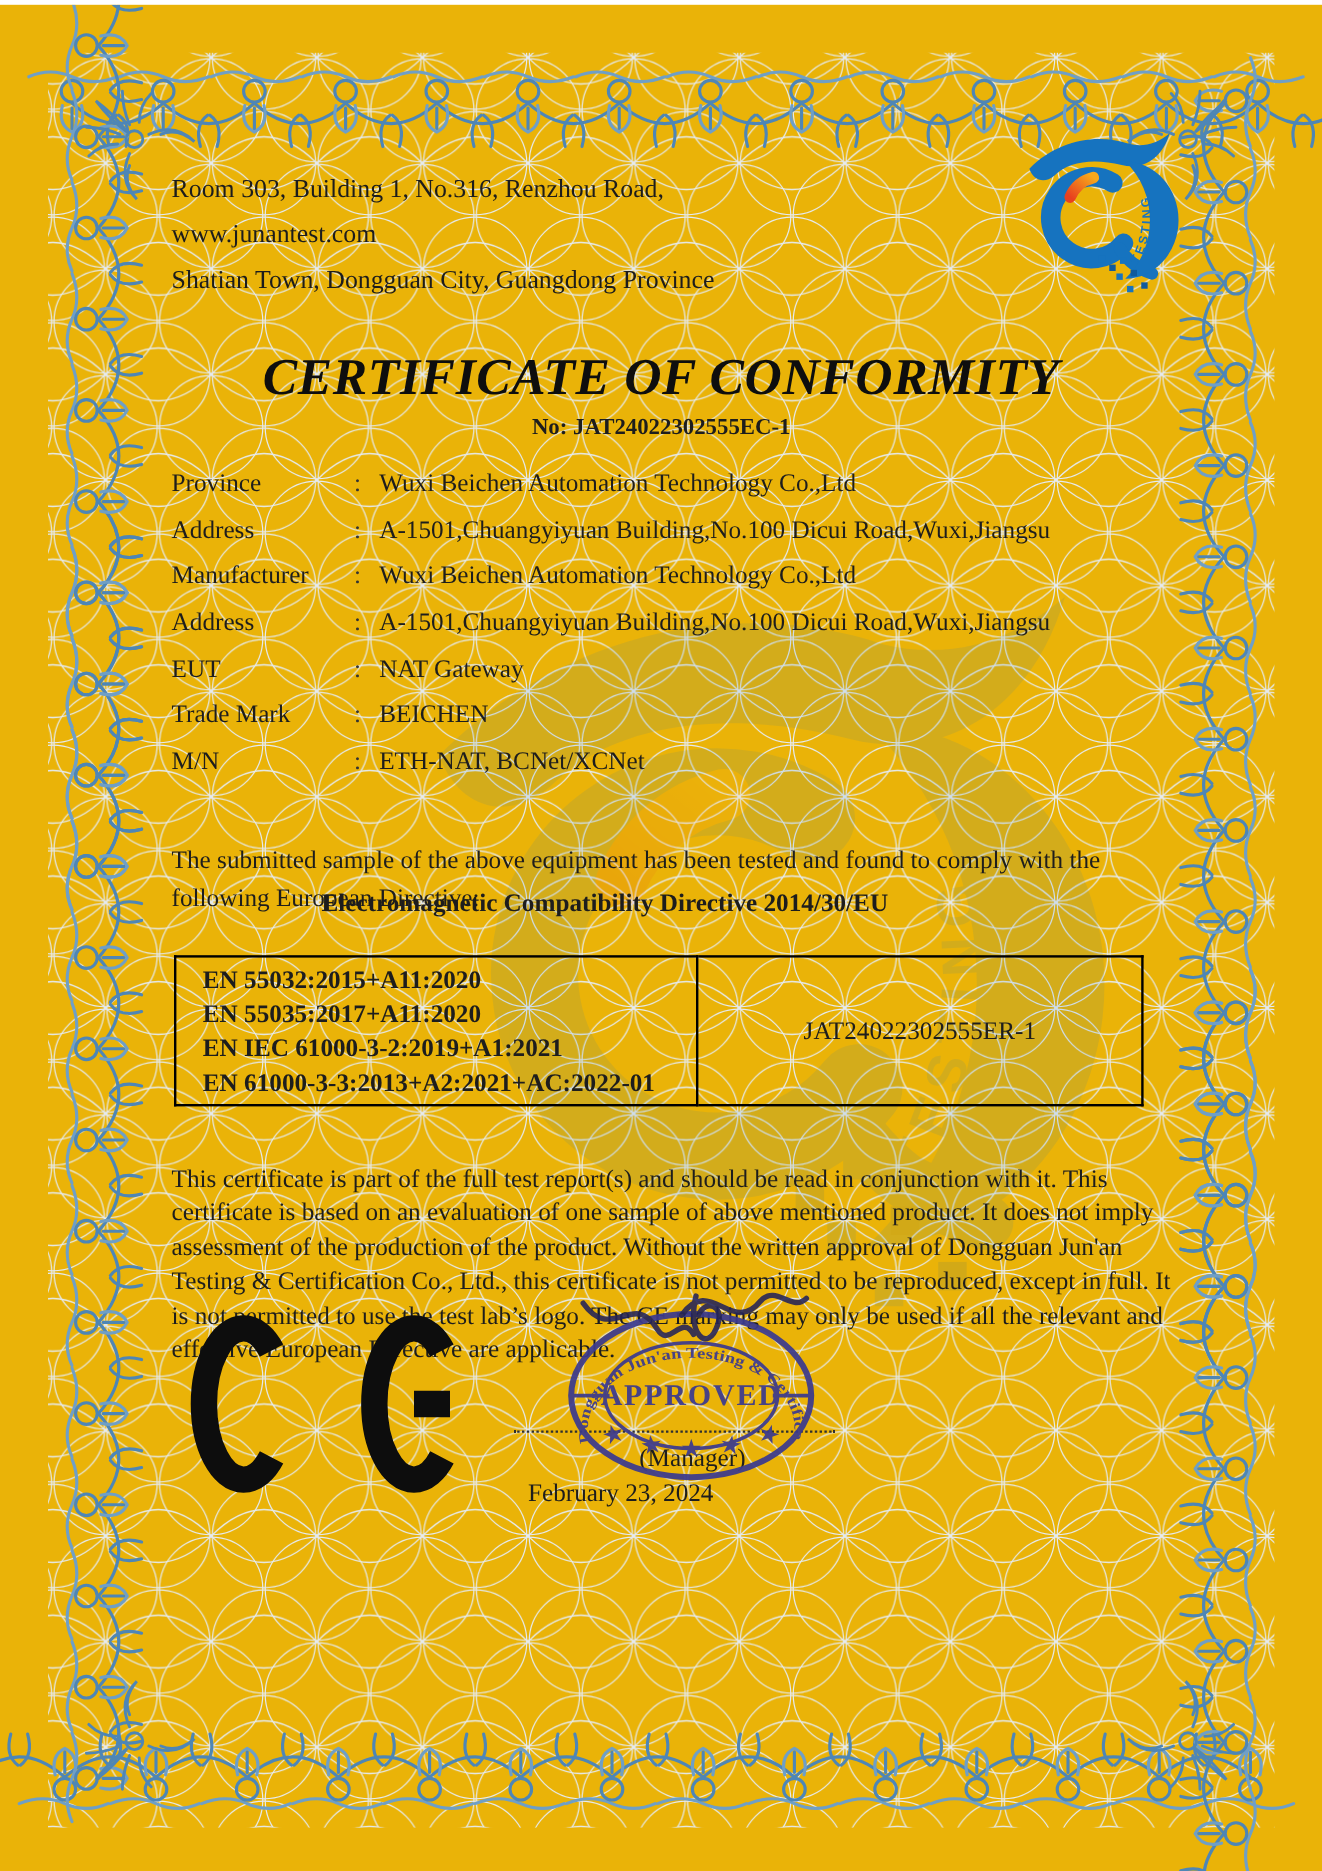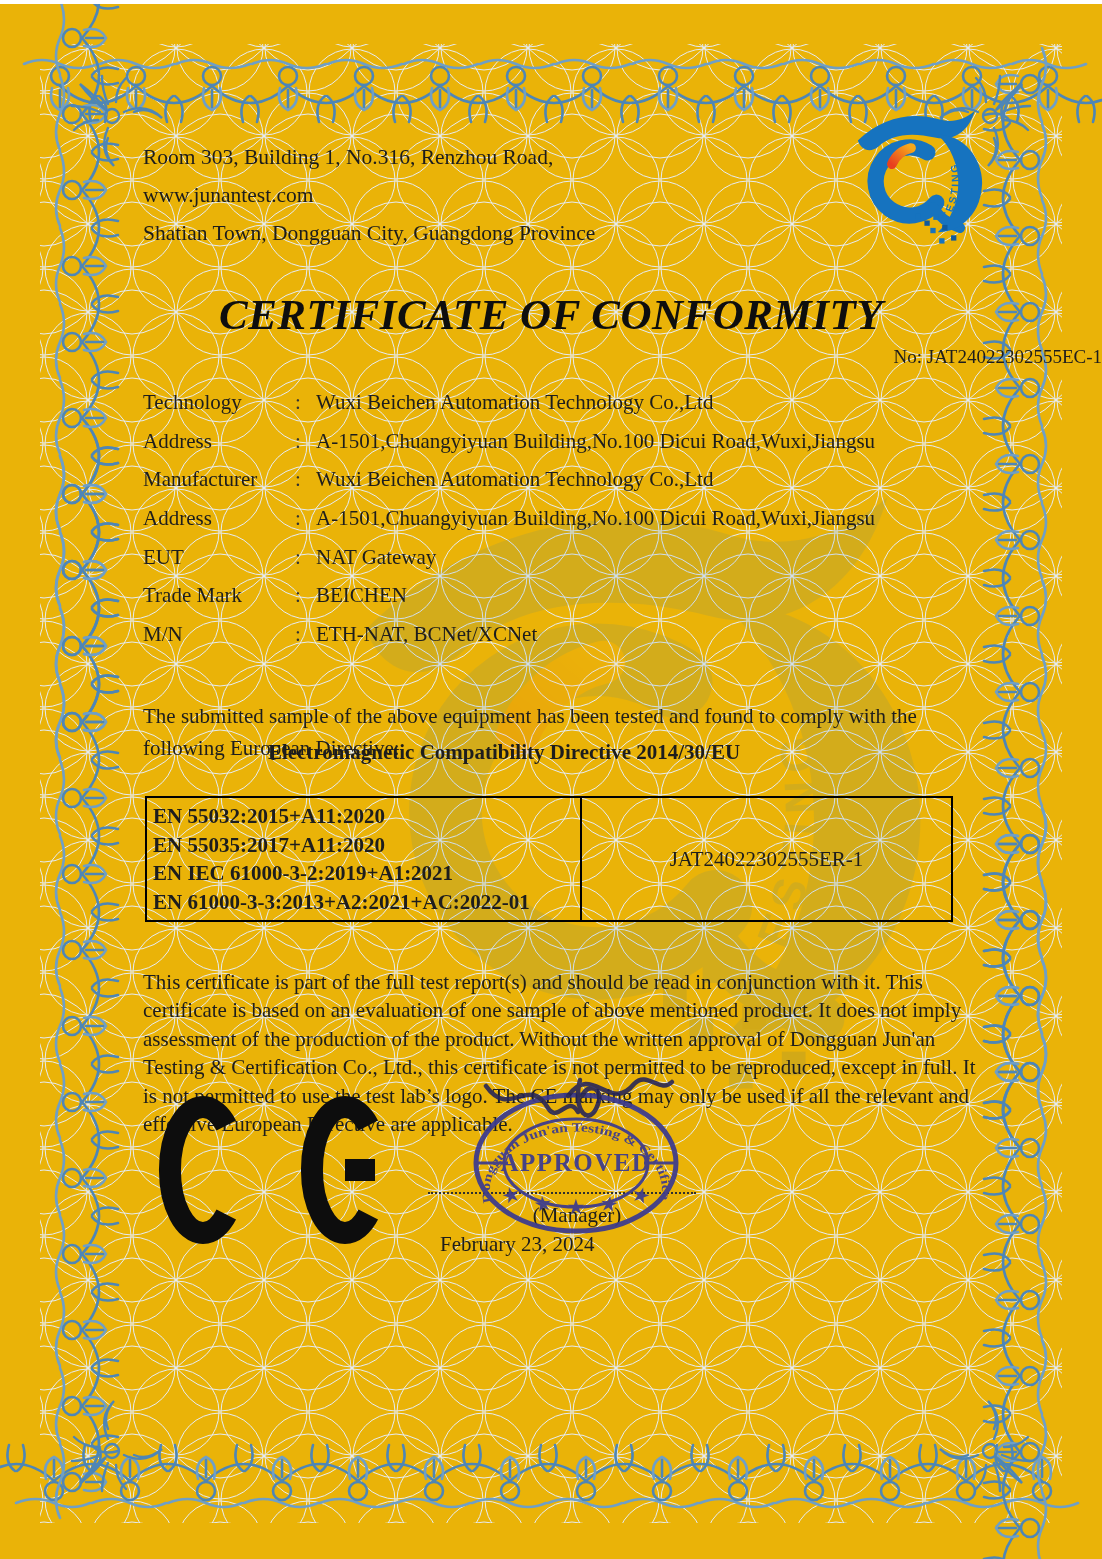--- a/index.html
+++ b/index.html
@@ -7,33 +7,33 @@
     position:relative;width:1102px;height:1559px;margin:4px auto;
     background:#eab308;overflow:hidden;
     font-family:"Liberation Serif", serif;color:#1d1d1d;
   }
   svg.bg,svg.frame{position:absolute;left:0;top:0;width:1102px;height:1559px;}
   .abs{position:absolute;}
   .addr{left:143px;top:134px;font-size:21.5px;line-height:38px;color:#1c1c1c;}
   .logo{left:843px;top:104px;width:148px;height:148px;}
   .title{left:0;width:1102px;top:286px;text-align:center;font-size:43px;font-weight:bold;
          letter-spacing:.5px;color:#0e0e0e;font-style:italic;}
-  .certno{left:0;width:1102px;top:342px;text-align:right;font-size:19px;font-weight:normal;}
+  .certno{left:0;width:1102px;top:342px;text-align:center;font-size:19px;font-weight:bold;}
   .fields{left:143px;top:379px;width:830px;}
   .frow{display:flex;height:38.7px;align-items:center;font-size:21px;}
   .flabel{width:152px;}
   .fcolon{width:21px;color:#333;}
   .intro{left:143px;top:675px;width:836px;font-size:21px;line-height:32px;}
   .directive{left:0;width:1008px;top:736px;text-align:center;font-size:21px;font-weight:bold;}
   .stdintro{left:143px;top:766px;width:840px;font-size:21px;}
   table.ctable{position:absolute;left:145px;top:792px;width:806px;border-collapse:collapse;
                table-layout:fixed;}
   table.ctable th,table.ctable td{border:2px solid #000;font-size:21px;}
   table.ctable th{font-weight:normal;height:31px;text-align:center;background:transparent;}
-  td.stdcell{padding:4px 6px;font-weight:bold;line-height:28.5px;}
+  td.stdcell{padding:4px 22px;font-weight:bold;line-height:28.5px;}
   td.repcell{text-align:center;font-weight:normal;}
   .disclaimer{left:143px;top:943px;width:838px;font-size:21px;line-height:28.4px;}
   .ce{left:158px;top:1091px;width:250px;height:150px;z-index:2;}
   .dotline{left:428px;top:1188px;width:268px;height:0;border-top:2.5px dotted #2f2f2f;z-index:1;}
   .manager{left:432px;top:1199px;width:290px;text-align:center;font-size:21px;z-index:2;}
   .dateline{left:440px;top:1228px;width:290px;font-size:21px;z-index:2;}
   .stamp{left:420px;top:1046px;width:312px;height:232px;z-index:3;opacity:.93;}
 </style>
 </head>
 <body>
@@ -139,21 +139,21 @@
 
   <svg class="abs logo" viewBox="0 0 100 100">
     <use href="#logoart"></use>
   </svg>
 
   <div class="abs title">CERTIFICATE OF CONFORMITY</div>
   <div class="abs certno">No: JAT24022302555EC-1</div>
 
   <div class="abs fields">
     <div class="frow">
-      <span class="flabel">Technology</span>
+      <span class="flabel">Province</span>
         <span class="fcolon">:</span>
         <span>Wuxi Beichen Automation Technology Co.,Ltd</span>
     </div>
     <div class="frow">
       <span class="flabel">Address</span>
         <span class="fcolon">:</span>
         <span>A-1501,Chuangyiyuan Building,No.100 Dicui Road,Wuxi,Jiangsu</span>
     </div>
     <div class="frow">
       <span class="flabel">Manufacturer</span>

